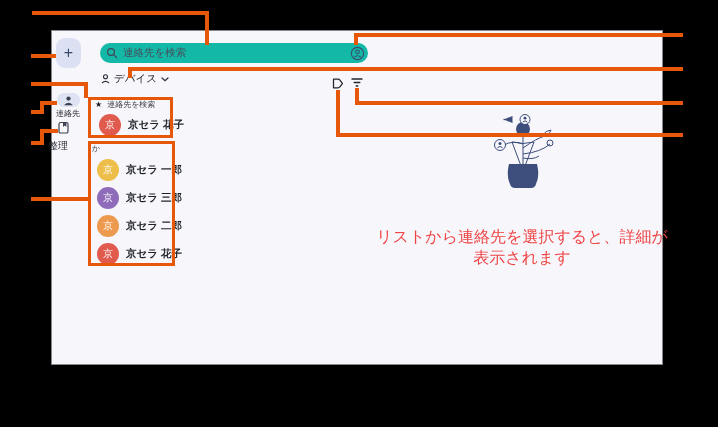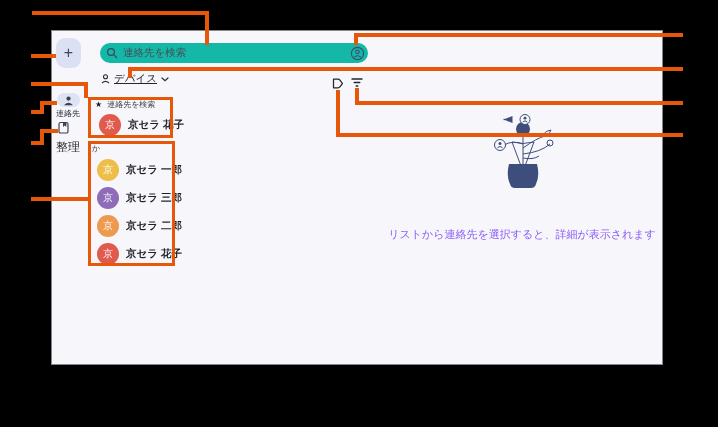--- a/index.html
+++ b/index.html
@@ -12,42 +12,42 @@
   .plus-btn{left:56px;top:38px;width:25px;height:30px;border-radius:9px;background:#dbe1f2;
             display:flex;align-items:center;justify-content:center;color:#3b4767;
             font-size:16px;font-weight:500;line-height:1;}
   .search-pill{left:100px;top:43px;width:268px;height:20px;border-radius:10px;background:#14b8a6;
                display:flex;align-items:center;}
   .search-pill .mag{margin-left:6px;display:flex;}
   .search-ph{margin-left:5px;font-size:10.5px;color:#474e5d;flex:1;}
   .acct{display:flex;margin-right:3px;}
   
   .device-row{left:101px;top:72px;height:14px;display:flex;align-items:center;gap:4px;}
-  .device-label{font-size:10.5px;color:#23272f;text-decoration:underline;}
+  .device-label{font-size:10.5px;color:#23272f;}
   
   .lbl-icon{left:331px;top:77px;display:flex;}
   .flt-icon{left:351px;top:77px;display:flex;}
   
   .nav-pill{left:57px;top:93px;width:23px;height:14px;border-radius:7px;background:#dde3f3;
             display:flex;align-items:center;justify-content:center;}
   .nav-label1{left:48px;top:108px;width:40px;text-align:center;font-size:8px;color:#2a2d33;font-family:Liberation Mono, monospace;}
   .nav-icon2{left:58px;top:121px;display:flex;}
-  .nav-label2{left:48px;top:139px;width:40px;text-align:center;font-size:12px;color:#2a2d33;}
+  .nav-label2{left:48px;top:139px;width:40px;text-align:left;font-size:10px;color:#2a2d33;}
   
   .fav-head{left:95px;top:99px;display:flex;align-items:center;gap:5px;}
   .fav-star{font-size:8px;color:#1b1d22;line-height:1;}
   .sec-label{font-size:8px;color:#3c3f45;}
   .row{position:absolute;display:flex;align-items:center;gap:7px;height:22px;}
   .avatar{width:22px;height:22px;border-radius:50%;display:flex;align-items:center;
           justify-content:center;color:#fff;font-size:10px;line-height:1;}
   .cname{font-size:10.5px;color:#1d2026;font-weight:bold;}
   .ka-label{left:92px;top:143px;}
   
   .illus{left:487px;top:114px;}
-  .empty-msg{left:372px;top:227px;width:300px;text-align:center;font-size:11px;color:#8b5cf6;}
+  .empty-msg{left:372px;top:227px;width:300px;text-align:center;font-size:16px;color:#ef4444;}
   
   .ann{position:absolute;background:#e6570a;z-index:60;}
   .annbox{position:absolute;border:3px solid #e6570a;box-sizing:border-box;z-index:55;background:transparent;}
   svg{display:block;}
 </style>
 </head>
 <body>
 
 <div id="stage">
 

